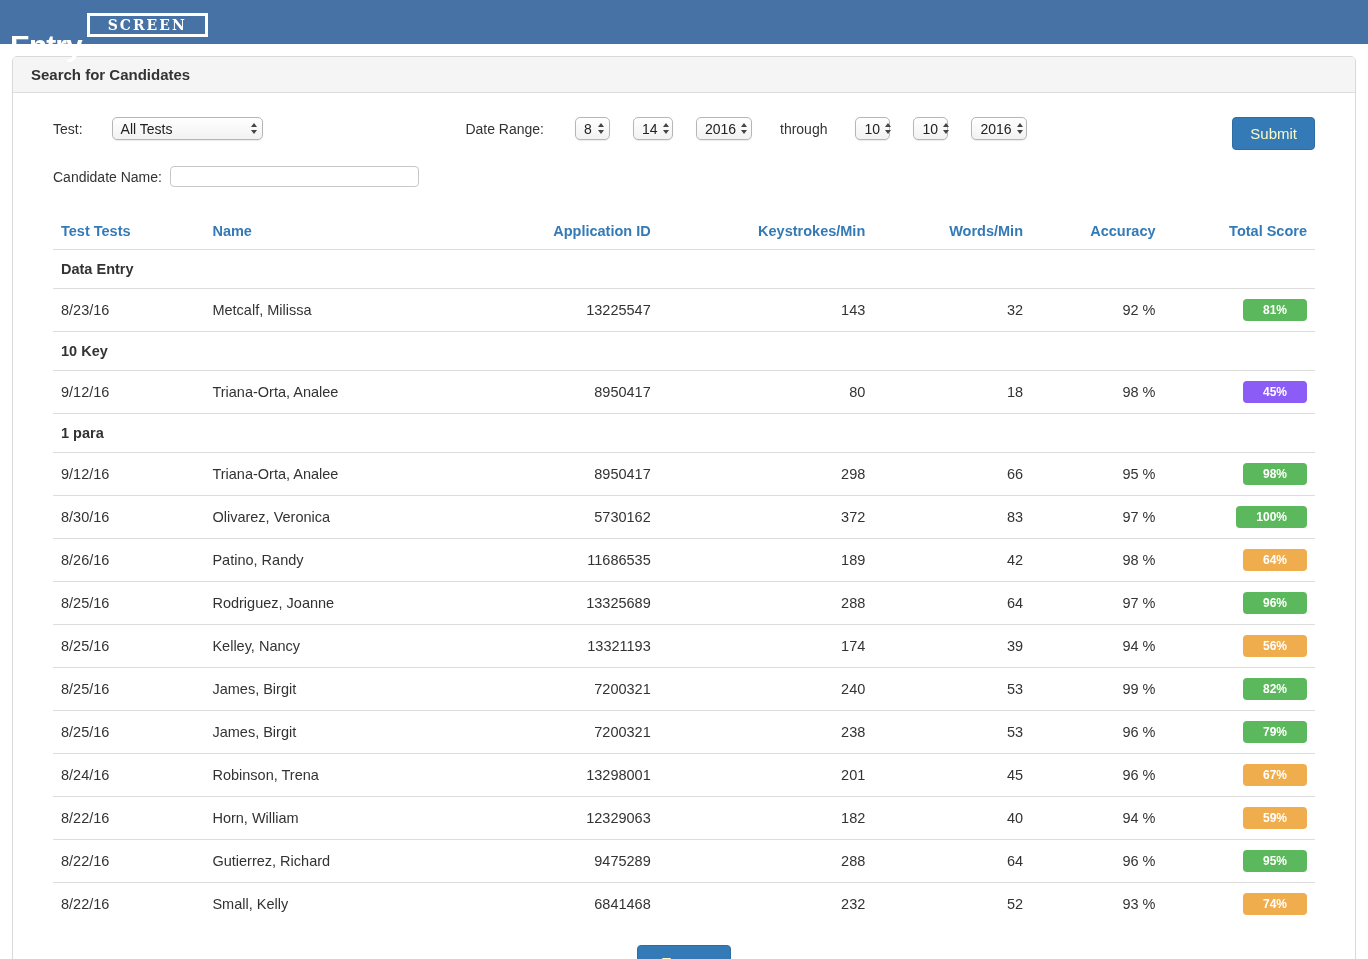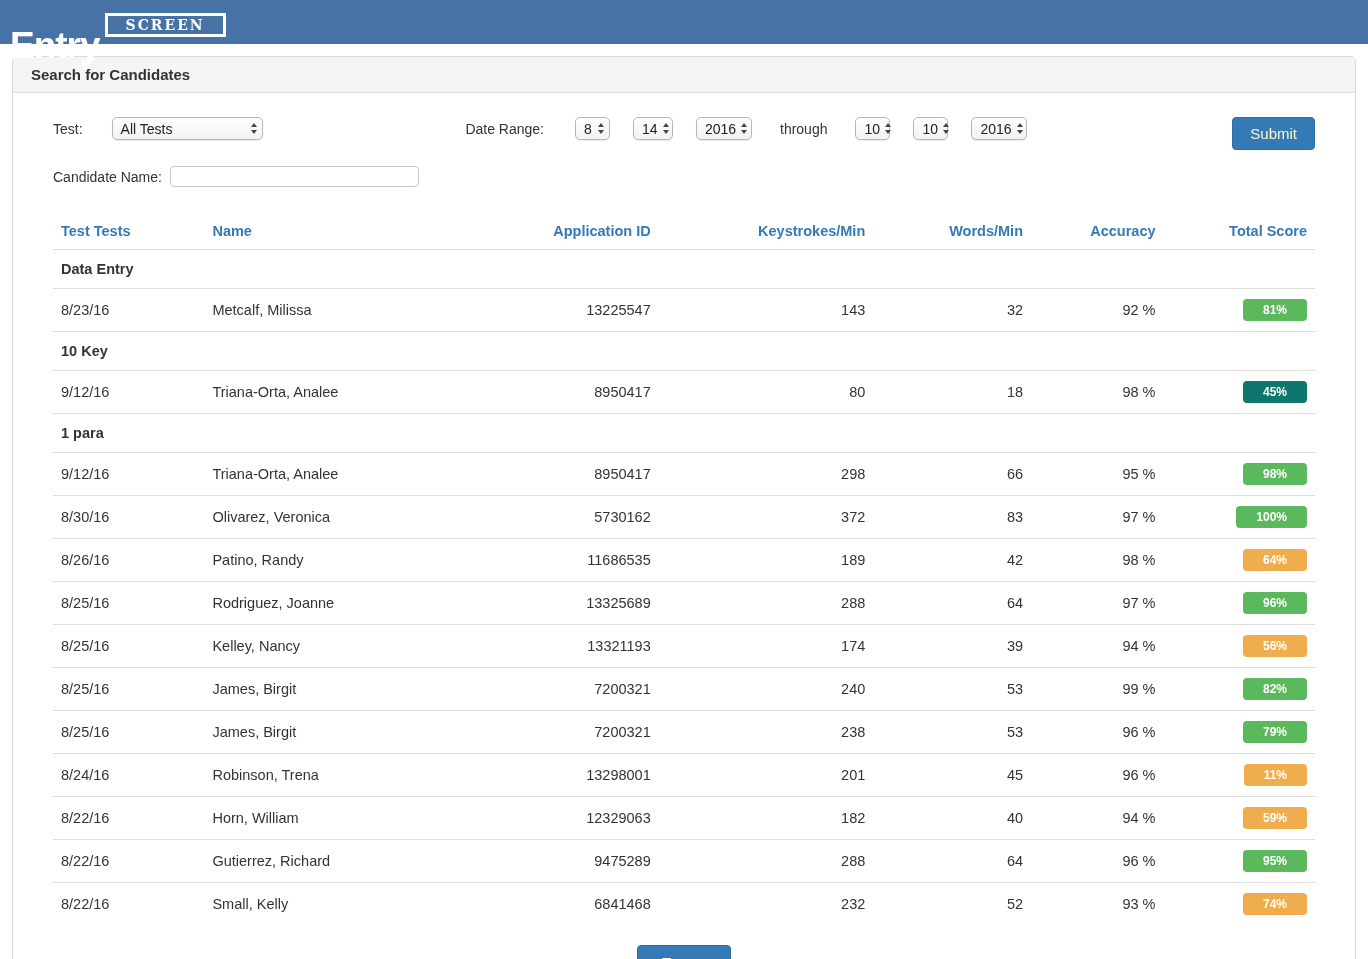--- a/index.html
+++ b/index.html
@@ -15,21 +15,21 @@
     height: 44px;
     background: #4672a5;
     display: flex;
     align-items: center;
     padding-left: 10px;
   }
   .brand { display: flex; align-items: center; }
   .brand-entry {
     color: #fff;
     font-weight: 800;
-    font-size: 37px;
+    font-size: 30px;
     letter-spacing: -1px;
     margin-top: 48px;
   }
   .brand-screen {
     color: #fff;
     border: 3px solid #fff;
     font-family: "DejaVu Serif", serif;
     font-weight: bold;
     font-size: 14px;
     letter-spacing: 2px;
@@ -164,21 +164,21 @@
     min-width: 50px;
     padding: 4px 20px;
     border-radius: 4px;
     color: #fff;
     font-weight: bold;
     font-size: 12px;
     text-align: center;
   }
   .badge.green  { background: #5cb85c; }
   .badge.orange { background: #f0ad4e; }
-  .badge.red    { background: #0f766e; }
+  .badge.red    { background: #8b5cf6; }
 
   .export-wrap { text-align: center; padding: 20px 0 16px 0; }
 </style>
 </head>
 <body>
 
 <div class="topbar">
   <div class="brand">
     <span class="brand-entry">Entry</span>
     <span class="brand-screen">SCREEN</span>
@@ -359,21 +359,21 @@
             <td class="ar col-acc">96 %</td>
             <td class="ar col-score"><span class="badge green">79%</span></td>
           </tr>
           <tr class="data-row">
             <td class="al col-date">8/24/16</td>
             <td class="al col-name">Robinson, Trena</td>
             <td class="ar col-appid">13298001</td>
             <td class="ar col-ks">201</td>
             <td class="ar col-wpm">45</td>
             <td class="ar col-acc">96 %</td>
-            <td class="ar col-score"><span class="badge orange">11%</span></td>
+            <td class="ar col-score"><span class="badge orange">67%</span></td>
           </tr>
           <tr class="data-row">
             <td class="al col-date">8/22/16</td>
             <td class="al col-name">Horn, William</td>
             <td class="ar col-appid">12329063</td>
             <td class="ar col-ks">182</td>
             <td class="ar col-wpm">40</td>
             <td class="ar col-acc">94 %</td>
             <td class="ar col-score"><span class="badge orange">59%</span></td>
           </tr>

